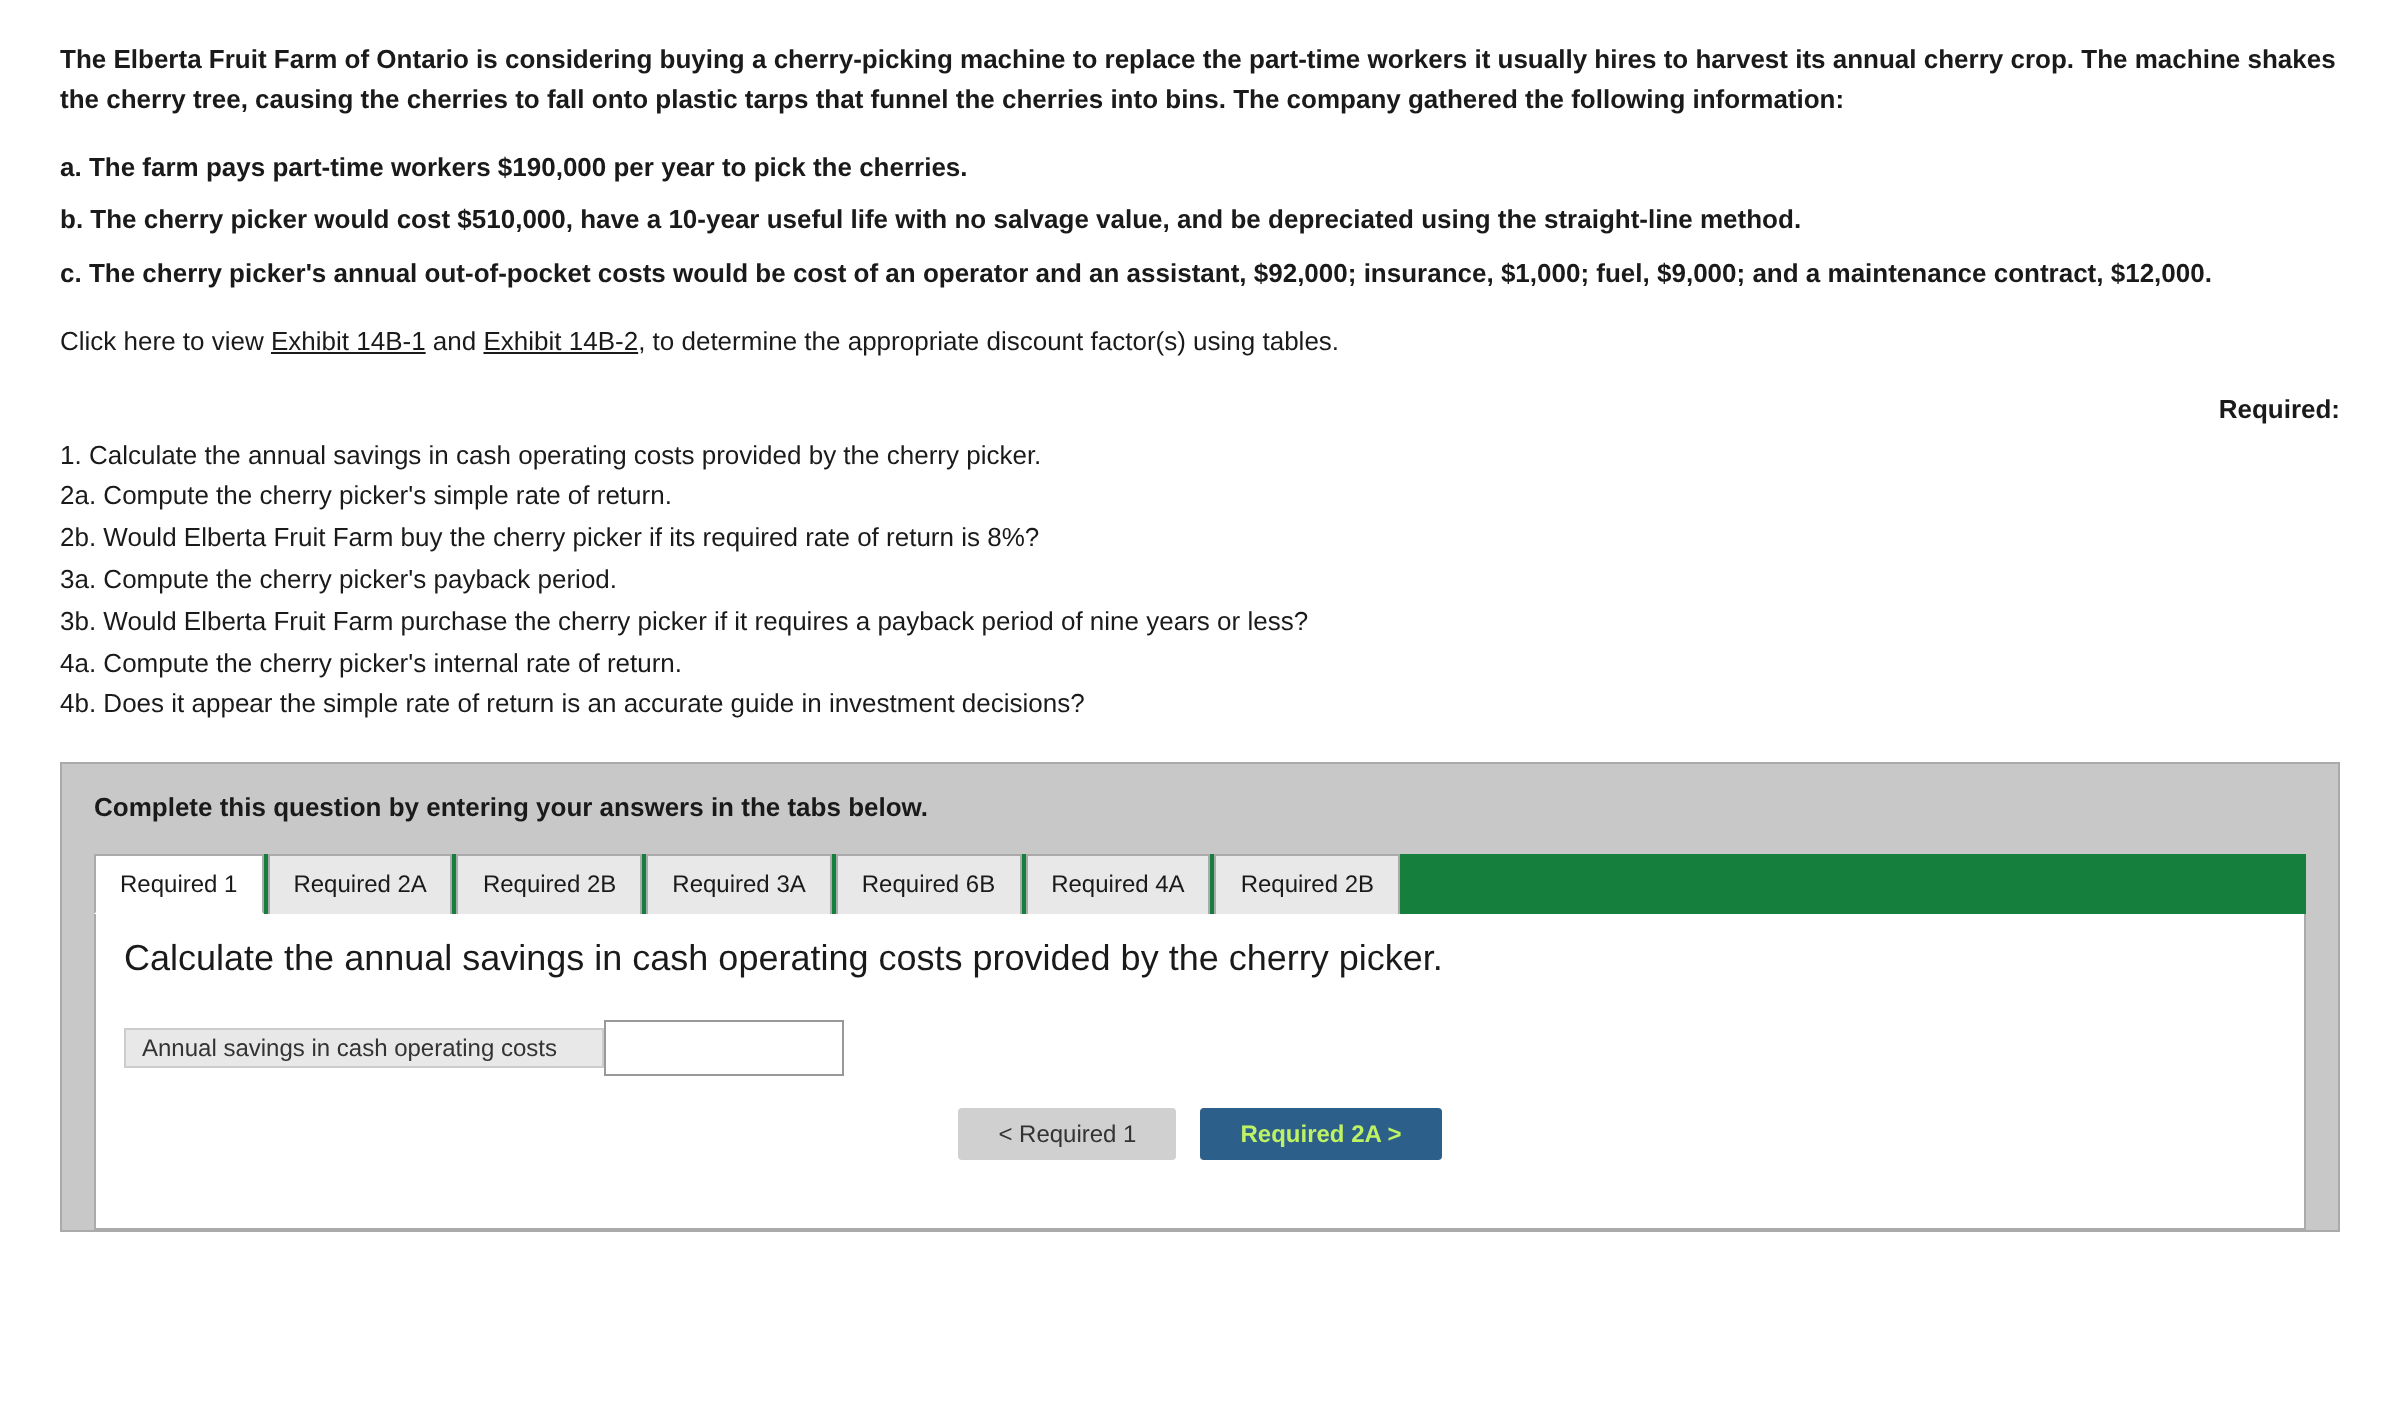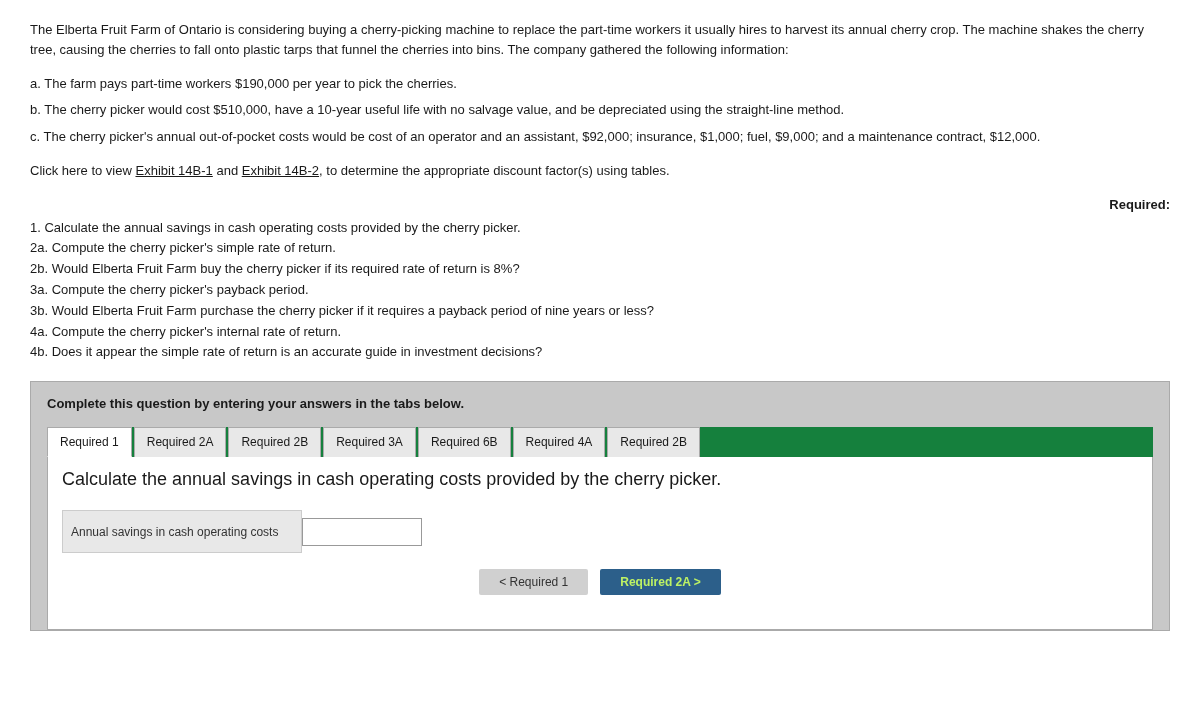--- a/index.html
+++ b/index.html
@@ -15,20 +15,21 @@
       width: 1200px;
       min-height: 702px;
       padding: 20px 30px;
     }
     .problem-text {
       margin-bottom: 14px;
       line-height: 1.55;
     }
     .problem-text p {
       margin-bottom: 6px;
+      font-weight: bold;
     }
     .exhibit-line {
       margin-bottom: 14px;
       line-height: 1.55;
     }
     .exhibit-link {
       text-decoration: underline;
       color: #1a1a1a;
       cursor: pointer;
     }
@@ -91,21 +92,21 @@
       align-items: center;
       margin-bottom: 16px;
     }
     .input-label {
       font-size: 12px;
       color: #333;
       background: #e8e8e8;
       border: 1px solid #ccc;
       padding: 5px 8px;
       min-width: 240px;
-      height: 43px;
+      height: 20px;
       display: flex;
       align-items: center;
     }
     .input-field {
       border: 1px solid #999;
       height: 28px;
       width: 120px;
       padding: 0 4px;
       font-size: 12px;
       margin-left: 0;

